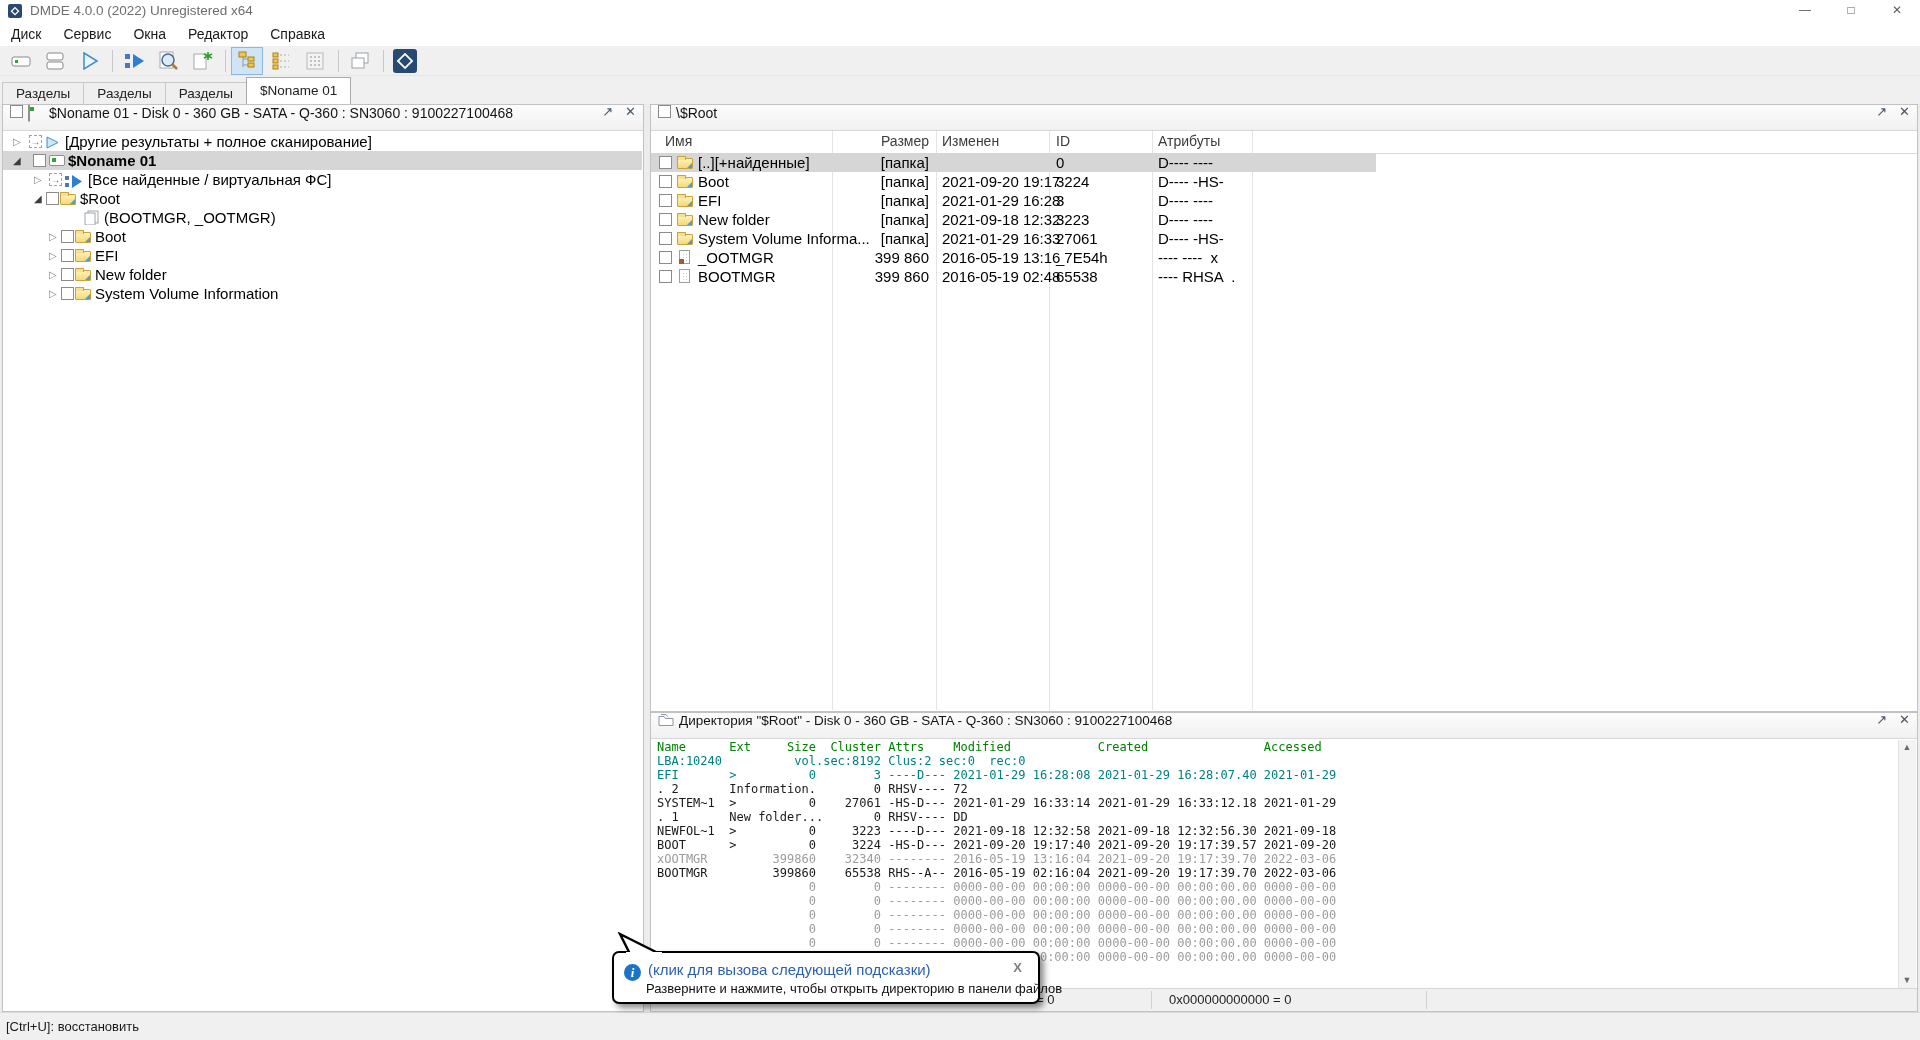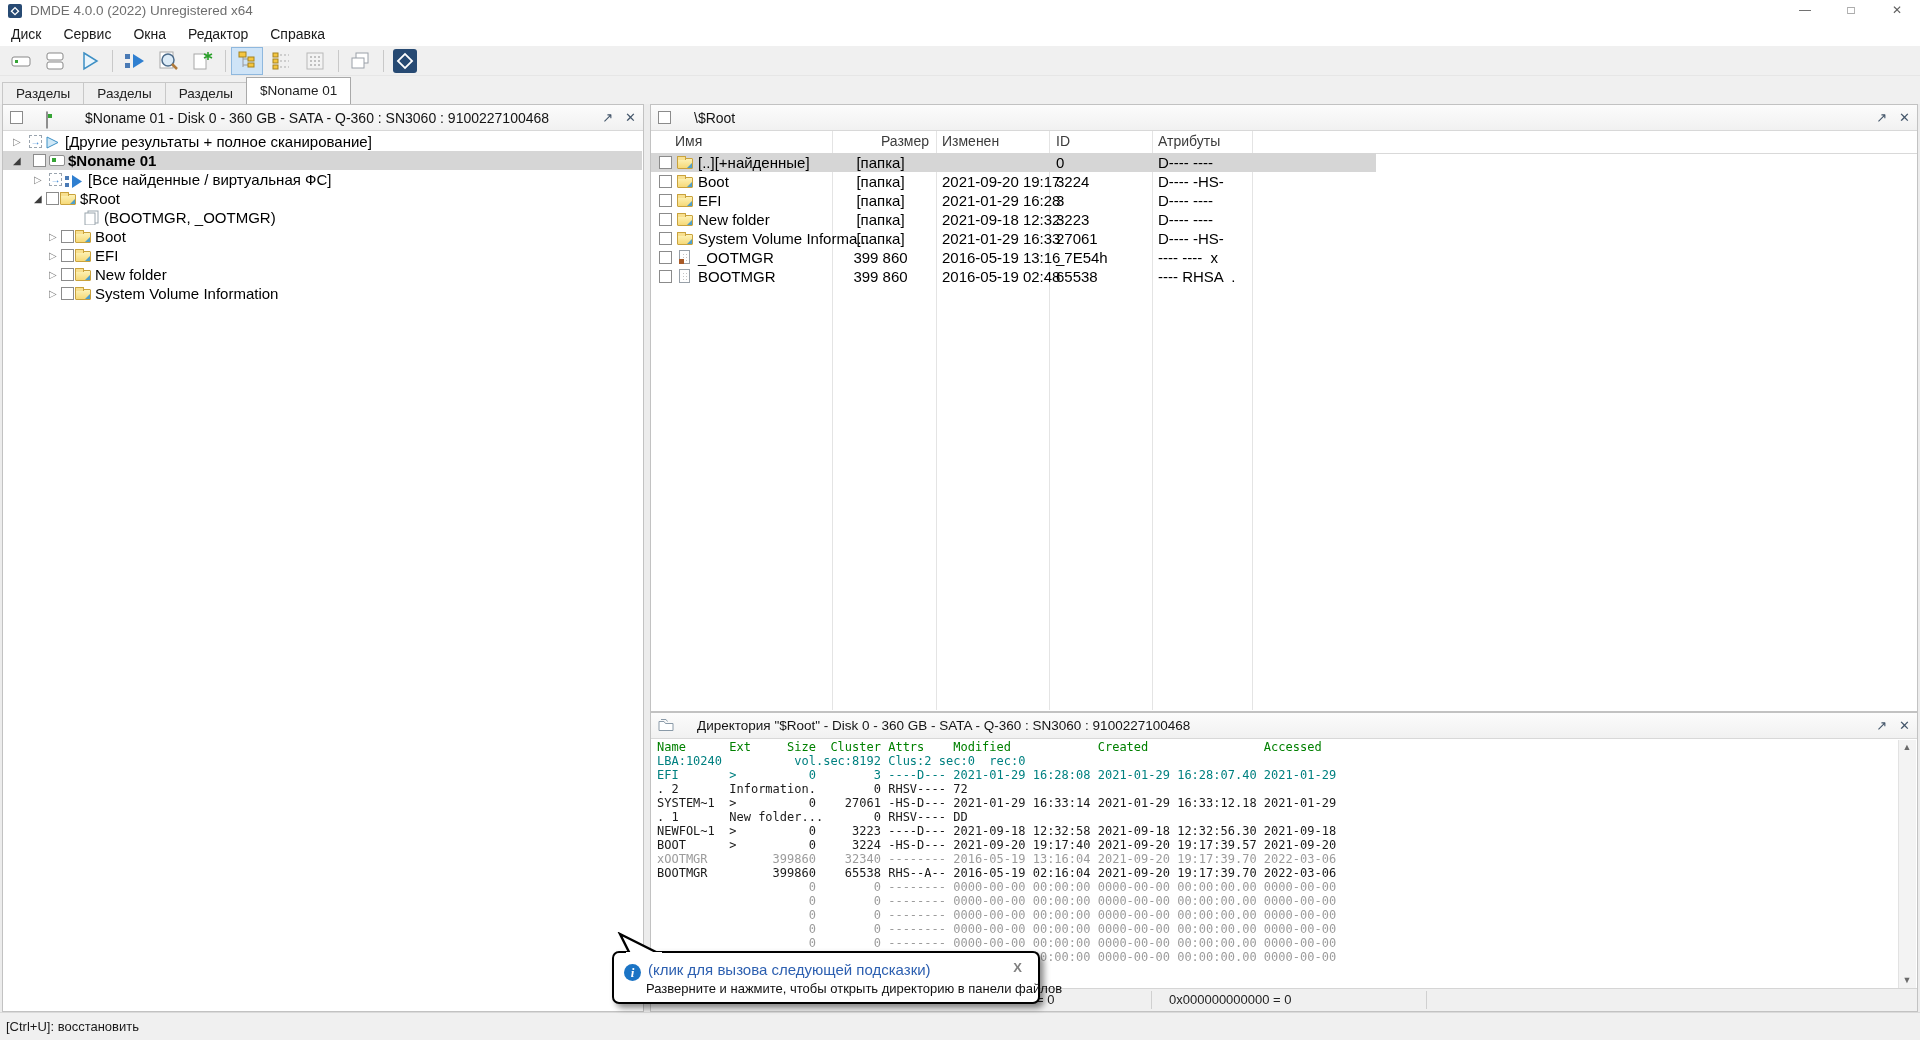--- a/index.html
+++ b/index.html
@@ -21,21 +21,21 @@
   .tbtn.active{background:#cfe4f7;border-color:#8fb8de;}
   .tsep{width:1px;height:22px;background:#c9c9c9;margin:0 5px;}
   
   .tabbar{position:absolute;left:0;top:76px;width:1920px;height:28px;background:#f0f0f0;display:flex;align-items:flex-end;padding-left:2px;box-sizing:border-box;}
   .tab{height:21px;padding:0 13px;background:#efefef;border:1px solid #c8c8c8;border-bottom:none;
        font-size:13.5px;line-height:21px;color:#222;margin-right:-1px;}
   .tab.active{height:26px;line-height:25px;background:#fff;border-color:#a9a9a9;z-index:2;}
   
   .panel{position:absolute;background:#fff;border:1px solid #c2c2c2;box-sizing:border-box;}
   .phead{position:absolute;left:0;right:0;top:0;height:26px;background:linear-gradient(#fcfcfc,#f1f1f1);
-         border-bottom:1px solid #d8d8d8;display:flex;align-items:center;gap:23px;padding:0 7px;
+         border-bottom:1px solid #d8d8d8;display:flex;gap:5px;padding:0 7px;
          box-sizing:border-box;font-size:14px;color:#141414;white-space:nowrap;}
   .pacts{margin-left:auto;display:flex;gap:12px;color:#44566a;font-size:13px;line-height:13px;}
   .pacts span{cursor:default;}
   .cb{width:13px;height:13px;border:1px solid #8b8b8b;background:#fff;display:inline-block;box-sizing:border-box;flex:none;}
   
   .tree-row{position:absolute;left:0;right:1px;height:19px;font-size:15px;}
   .tree-row.sel{background:#d6d6d6;}
   .tree-row>*{position:absolute;}
   .twisty{font-size:10px;color:#838383;top:3px;line-height:13px;}
   .twisty.exp{font-size:10px;color:#3c3c3c;top:3px;}
@@ -54,21 +54,21 @@
   .page::before{content:"";position:absolute;inset:2px;background:radial-gradient(#c4c4c4 0.8px,transparent 0.9px);background-size:3px 3px;}
   .page.deleted::after{content:"";position:absolute;left:-1px;bottom:-1px;width:5px;height:5px;background:#a85a28;}
   
   .colheader{position:absolute;left:0;right:0;top:26px;height:22px;background:#fff;border-bottom:1px solid #d9d9d9;font-size:14px;color:#3c3c3c;}
   .colheader span{position:absolute;top:2px;white-space:nowrap;}
   .gridline{position:absolute;top:26px;bottom:1px;width:1px;background:#e4e4e4;}
   .file-row{position:absolute;height:19px;left:0;font-size:15px;}
   .file-row.sel{background:#d6d6d6;}
   .file-row>*{position:absolute;}
   .cell{top:0;line-height:19px;white-space:pre;}
-  .cell.r{text-align:center;}
+  .cell.r{text-align:right;}
   
   .mono{position:absolute;left:6px;top:27px;}
   .mono-line{height:14px;line-height:14px;font-family:"DejaVu Sans Mono","Liberation Mono",monospace;
              font-size:12px;white-space:pre;color:#1a1a1a;}
   .c-green{color:#008000}.c-teal{color:#008080}.c-gray{color:#9c9c9c}
   .vscroll{position:absolute;right:1px;top:27px;bottom:23px;width:17px;background:#f3f3f3;border-left:1px solid #e2e2e2;}
   .varrow{position:absolute;left:0;width:16px;height:15px;text-align:center;font-size:9px;color:#6a6a6a;line-height:15px;}
   .dfooter{position:absolute;left:0;right:0;bottom:0;height:22px;background:#f0f0f0;border-top:1px solid #d5d5d5;font-size:13px;color:#222;}
   .dfooter span{position:absolute;top:3px;white-space:nowrap;}
   .dfooter i{position:absolute;top:2px;bottom:2px;width:1px;background:#d0d0d0;}
@@ -296,21 +296,21 @@
     <div class="phead">
       <span class="cb"></span>
       <span>\$Root</span>
       <span class="pacts">
         <span>↗</span>
         <span>✕</span>
       </span>
     </div>
 
     <div class="colheader">
-      <span style="left:24px;">Имя</span>
+      <span style="left:14px;">Имя</span>
       <span style="left:181px;width:97px;text-align:right;">Размер</span>
       <span style="left:291px;">Изменен</span>
       <span style="left:405px;">ID</span>
       <span style="left:507px;">Атрибуты</span>
     </div>
     <div class="gridline" style="left:181px;"></div>
     <div class="gridline" style="left:285px;"></div>
     <div class="gridline" style="left:398px;"></div>
     <div class="gridline" style="left:501px;"></div>
     <div class="gridline" style="left:601px;"></div>

